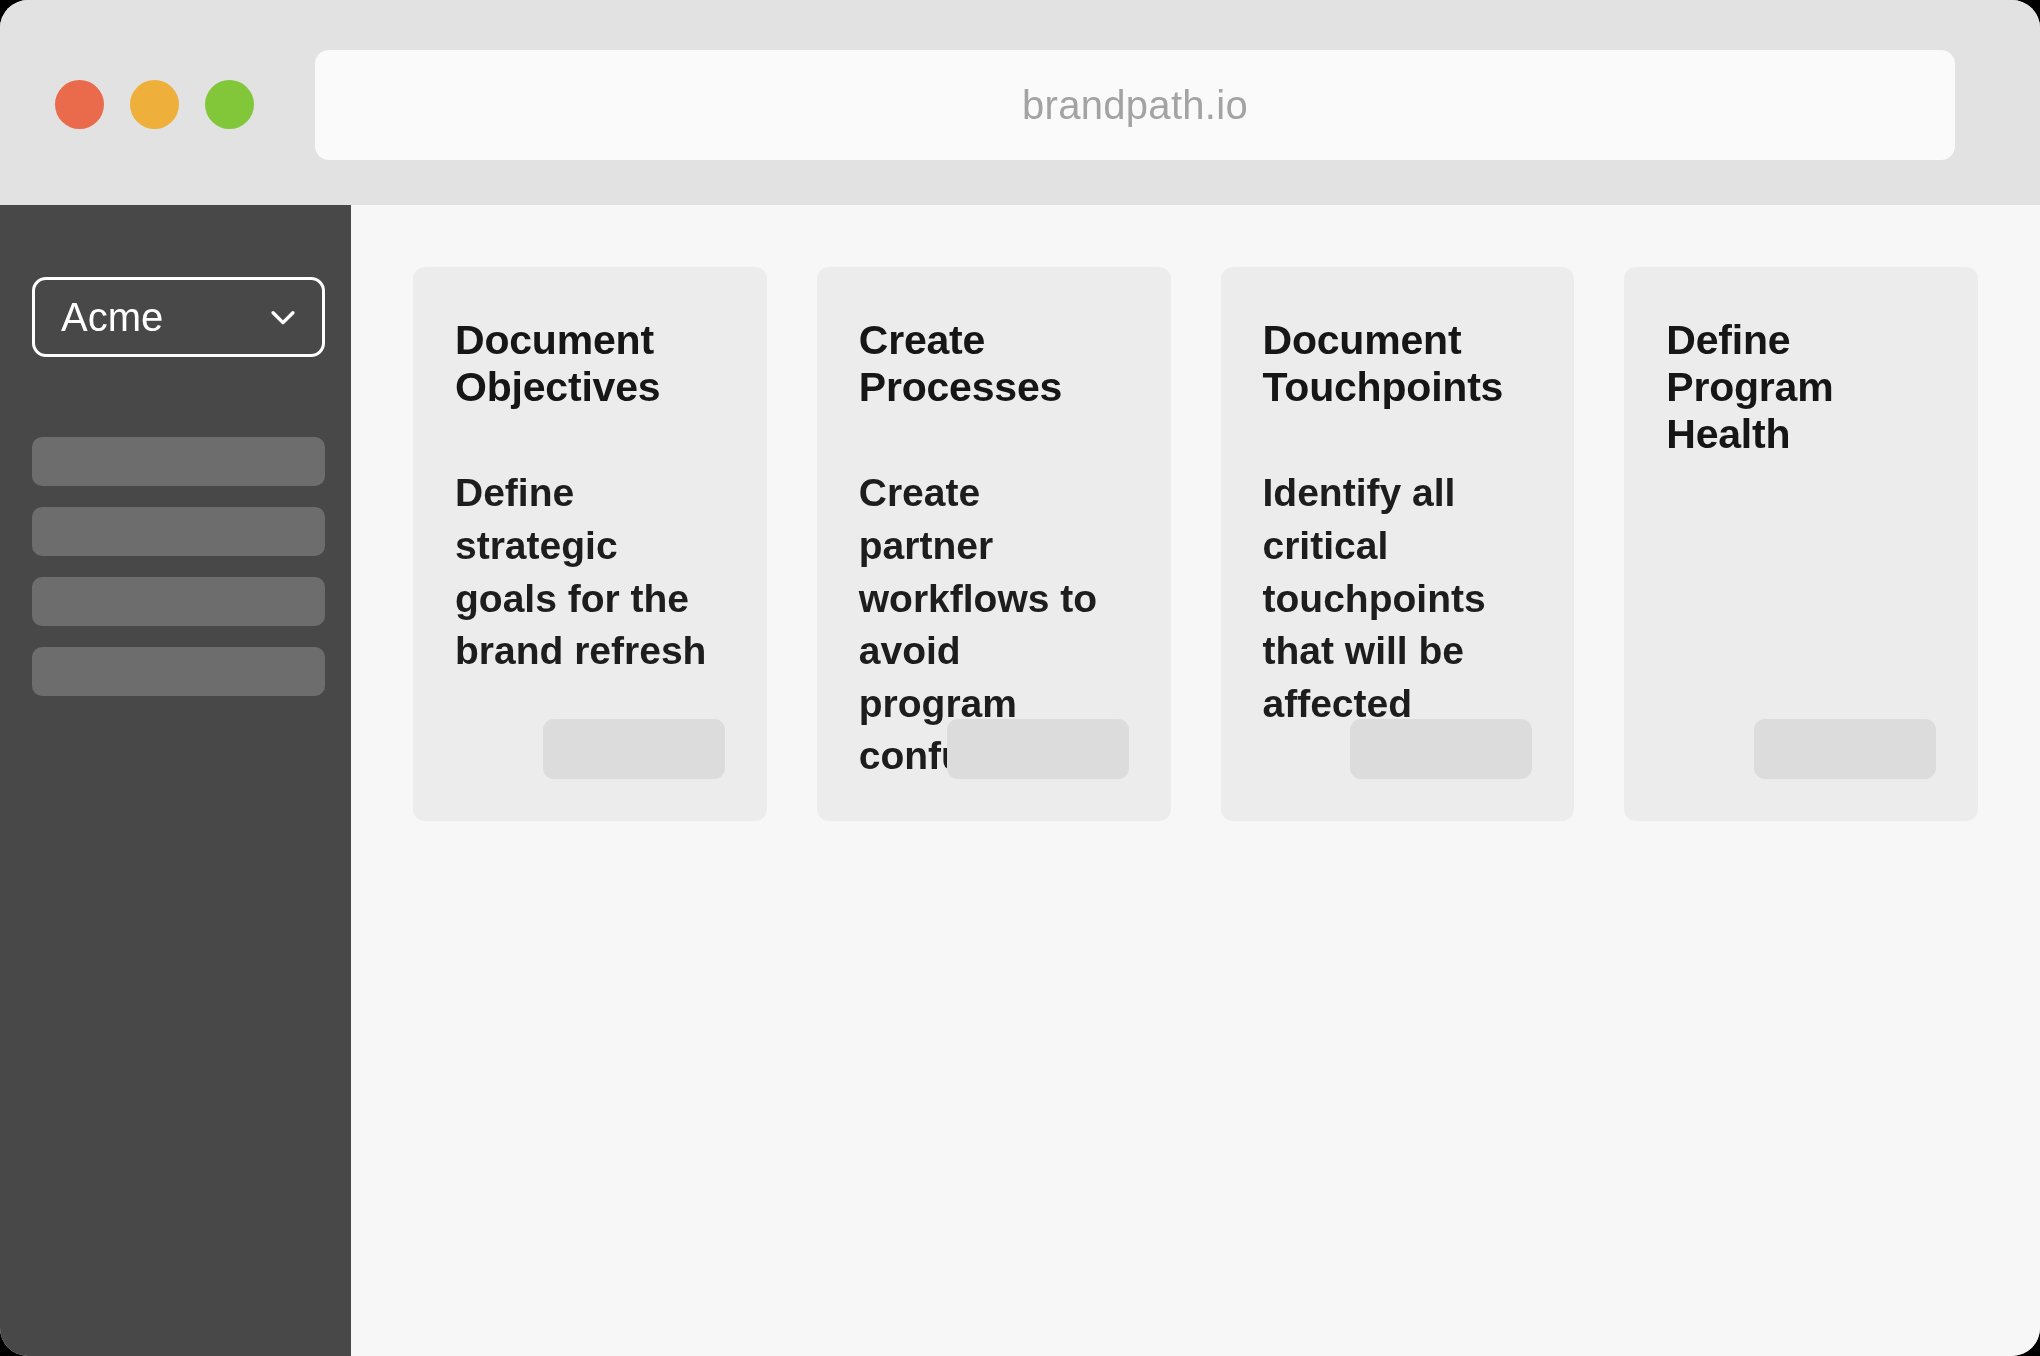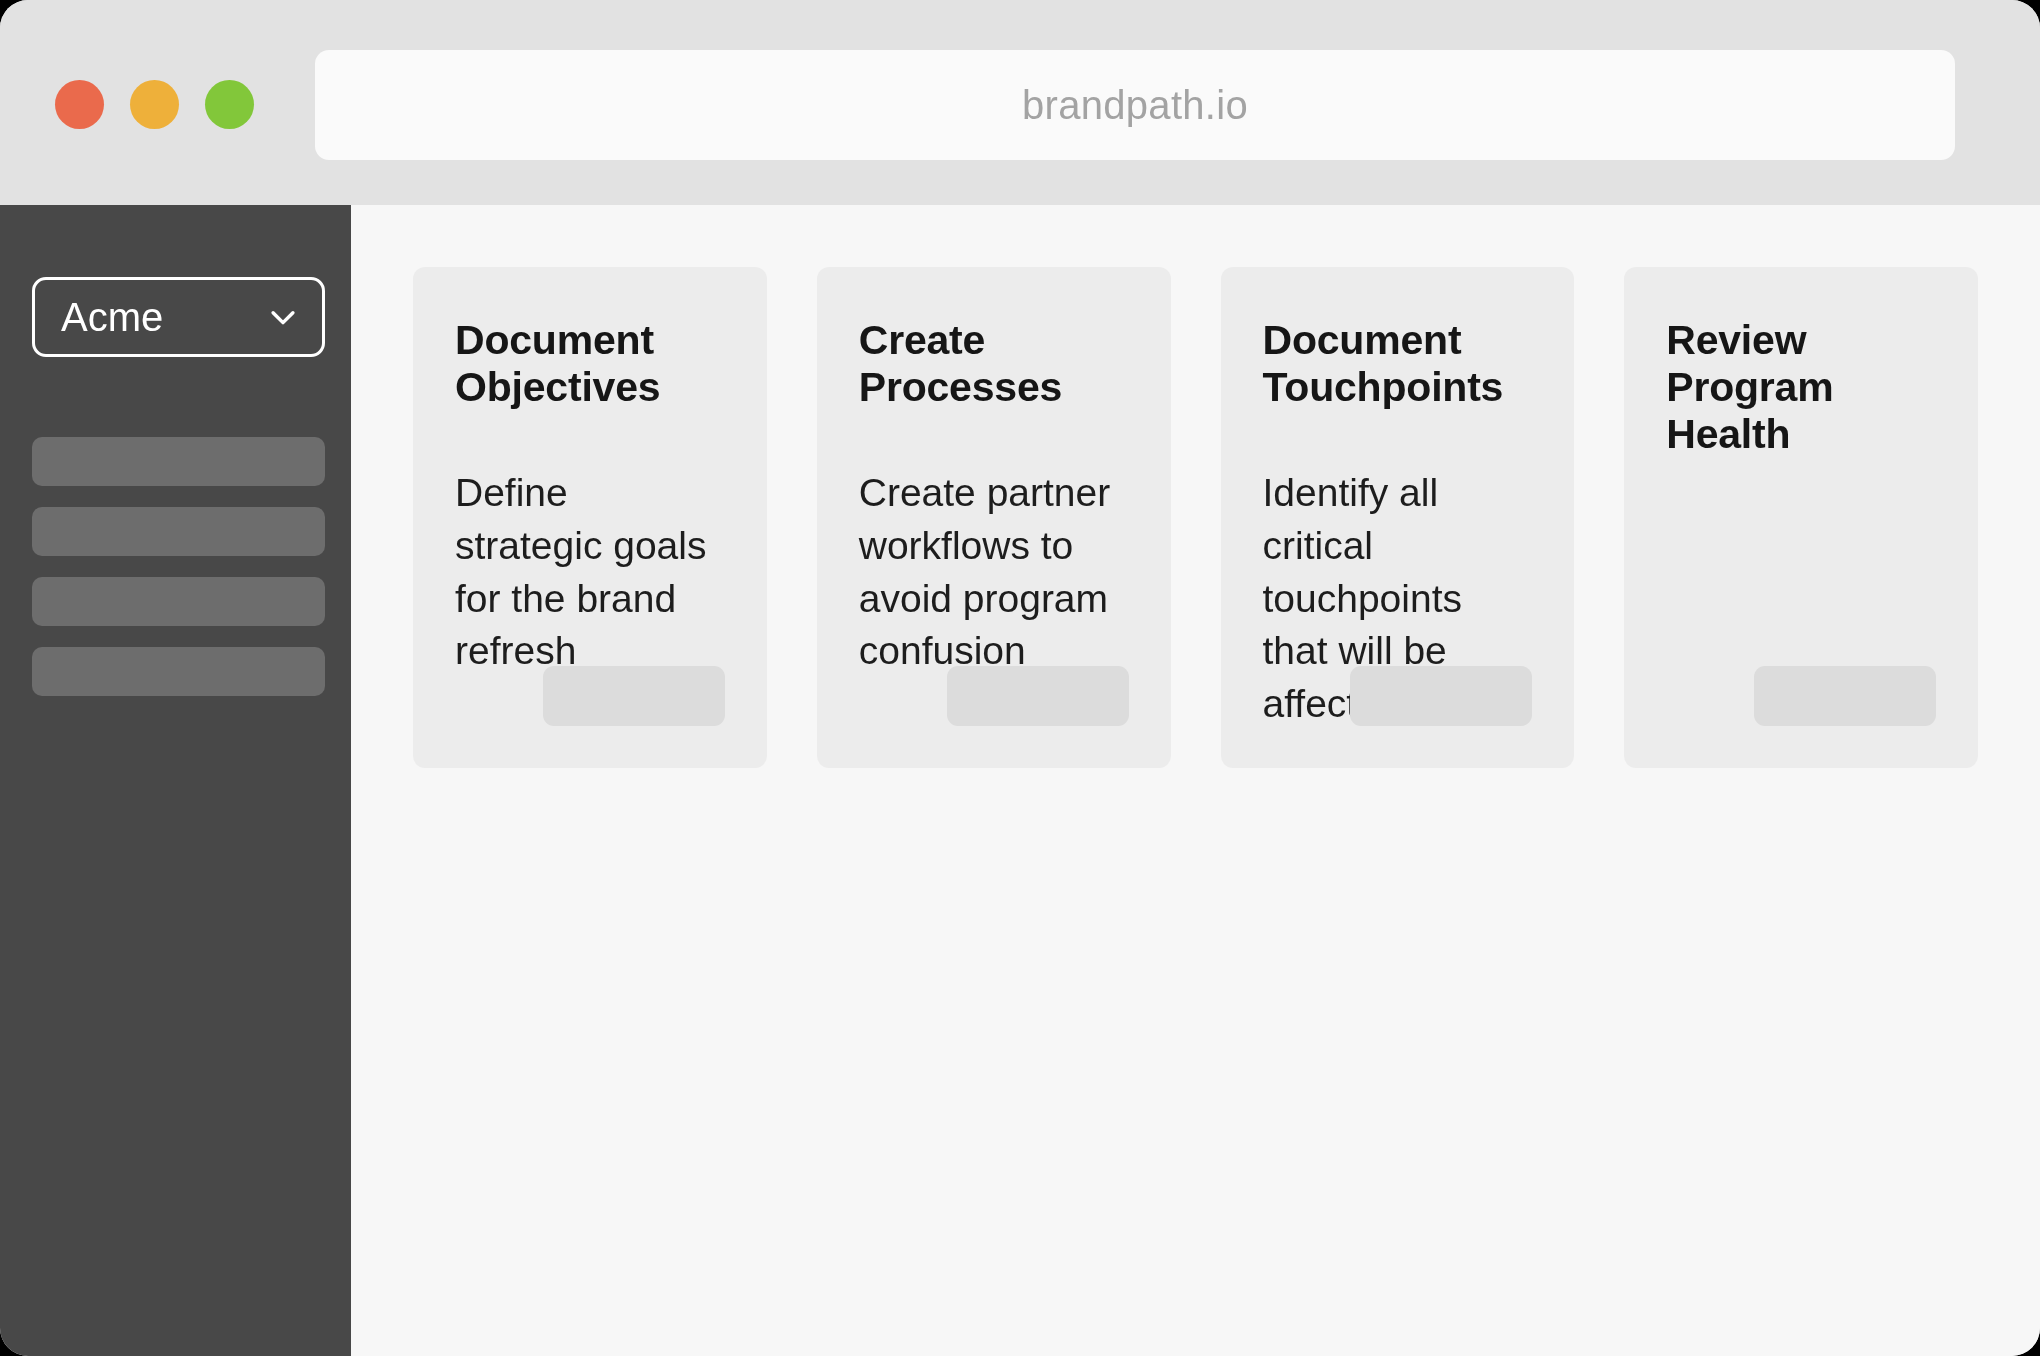--- a/index.html
+++ b/index.html
@@ -167,21 +167,21 @@
     font-size: 41px;
     font-weight: 700;
     color: #161616;
     line-height: 1.15;
     margin: 0 0 56px 0;
     letter-spacing: -0.2px;
   }
 
   .card-desc {
     font-size: 39px;
-    font-weight: 400;
+    font-weight: 700;
     color: #1d1d1d;
     line-height: 1.35;
     margin: 0;
     max-width: 95%;
   }
 
   .card-action {
     position: absolute;
     right: 42px;
     bottom: 42px;
@@ -247,21 +247,21 @@
           <div class="card-action"></div>
         </div>
 
         <div class="card">
           <h2 class="card-title">Document Touchpoints</h2>
           <p class="card-desc">Identify all critical touchpoints that will be affected</p>
           <div class="card-action"></div>
         </div>
 
         <div class="card">
-          <h2 class="card-title">Review Program Health</h2>
+          <h2 class="card-title">Define Program Health</h2>
           <div class="card-action"></div>
         </div>
 
       </div>
     </div>
 
   </div>
 </div>
 
 </body></html>

